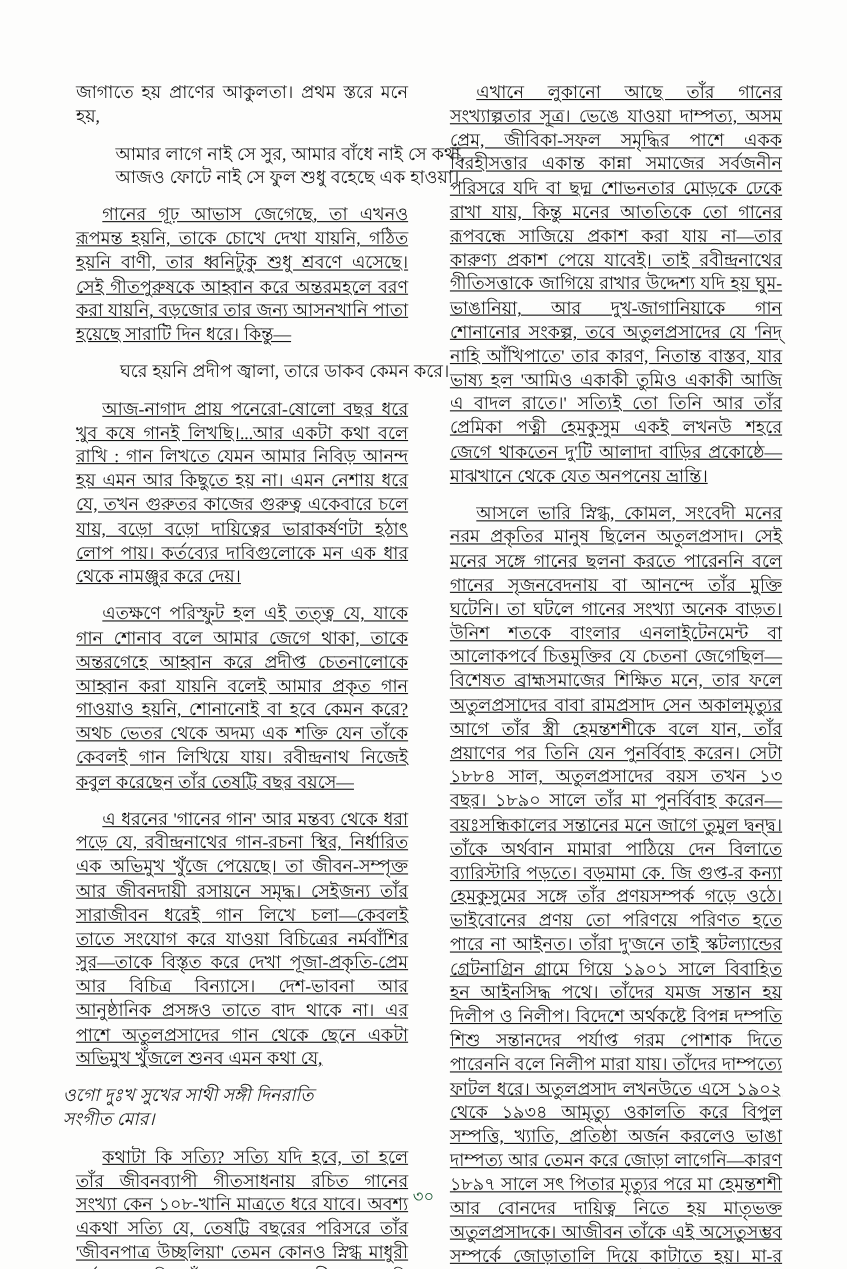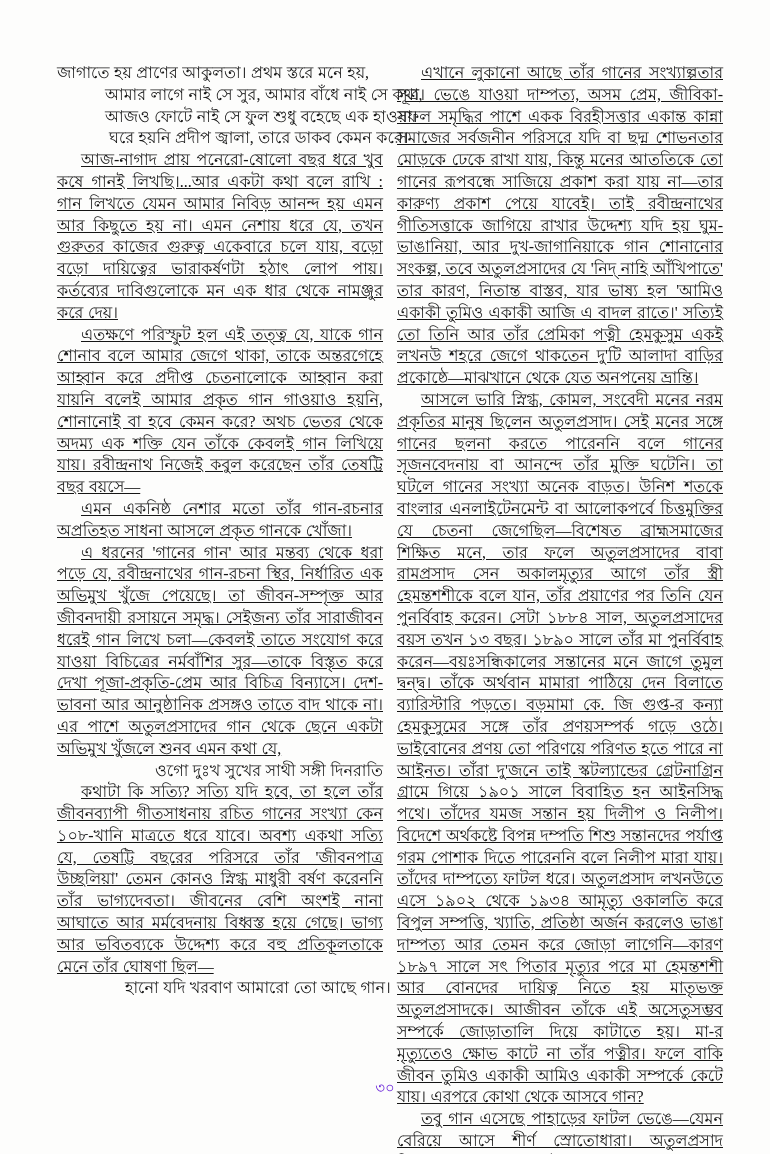--- a/index.html
+++ b/index.html
@@ -29,67 +29,69 @@
   }
   .col {
     width: 326px;
     font-size: 16px;
     line-height: 21.8px;
     text-align: justify;
     letter-spacing: 0;
     word-spacing: 0.5px;
   }
   .para {
-    margin: 0;
+    margin: 12px;
   }
   .para.ind {
     text-indent: 24px;
     text-decoration: underline;
   }
   .verse {
     text-align: left;
     margin: 0;
   }
   .verse.center {
-    text-align: right;
+    text-align: left;
     margin-left: 0 !important;
+    font-style: italic;
   }
   .vline {
     white-space: nowrap;
   }
   .page-number {
     position: absolute;
     top: 1076px;
     left: 0;
     width: 770px;
     text-align: center;
     font-size: 15px;
-    color: #6d28d9;
+    color: #14532d;
   }
 </style>
 </head>
 <body>
 
 <div class="page">
   <div class="columns">
     <div class="col" id="col-left">
         <p class="para">জাগাতে হয় প্রাণের আকুলতা। প্রথম স্তরে মনে হয়,</p>
         <div class="verse" style="margin-left: 48px;">
           <div class="vline">আমার লাগে নাই সে সুর, আমার বাঁধে নাই সে কথা,</div>
           <div class="vline">আজও ফোটে নাই সে ফুল শুধু বহেছে এক হাওয়া।</div>
         </div>
+        <p class="para ind">গানের গূঢ় আভাস জেগেছে, তা এখনও রূপমন্ত হয়নি, তাকে চোখে দেখা যায়নি, গঠিত হয়নি বাণী, তার ধ্বনিটুকু শুধু শ্রবণে এসেছে। সেই গীতপুরুষকে আহ্বান করে অন্তরমহলে বরণ করা যায়নি, বড়জোর তার জন্য আসনখানি পাতা হয়েছে সারাটি দিন ধরে। কিন্তু—</p>
         <div class="verse" style="margin-left: 52px;">
           <div class="vline">ঘরে হয়নি প্রদীপ জ্বালা, তারে ডাকব কেমন করে।</div>
         </div>
         <p class="para ind">আজ-নাগাদ প্রায় পনেরো-ষোলো বছর ধরে খুব কষে গানই লিখছি।...আর একটা কথা বলে রাখি : গান লিখতে যেমন আমার নিবিড় আনন্দ হয় এমন আর কিছুতে হয় না। এমন নেশায় ধরে যে, তখন গুরুতর কাজের গুরুত্ব একেবারে চলে যায়, বড়ো বড়ো দায়িত্বের ভারাকর্ষণটা হঠাৎ লোপ পায়। কর্তব্যের দাবিগুলোকে মন এক ধার থেকে নামঞ্জুর করে দেয়।</p>
         <p class="para ind">এতক্ষণে পরিস্ফুট হল এই তত্ত্ব যে, যাকে গান শোনাব বলে আমার জেগে থাকা, তাকে অন্তরগেহে আহ্বান করে প্রদীপ্ত চেতনালোকে আহ্বান করা যায়নি বলেই আমার প্রকৃত গান গাওয়াও হয়নি, শোনানোই বা হবে কেমন করে? অথচ ভেতর থেকে অদম্য এক শক্তি যেন তাঁকে কেবলই গান লিখিয়ে যায়। রবীন্দ্রনাথ নিজেই কবুল করেছেন তাঁর তেষট্টি বছর বয়সে—</p>
-        <p class="para ind">এমন একনিষ্ঠ নেশার মতো তাঁর গান-রচনার অপ্রতিহত সাধনা আসলে প্রকৃত গানকে খোঁজা।</p>
         <p class="para ind">এ ধরনের 'গানের গান' আর মন্তব্য থেকে ধরা পড়ে যে, রবীন্দ্রনাথের গান-রচনা স্থির, নির্ধারিত এক অভিমুখ খুঁজে পেয়েছে। তা জীবন-সম্পৃক্ত আর জীবনদায়ী রসায়নে সমৃদ্ধ। সেইজন্য তাঁর সারাজীবন ধরেই গান লিখে চলা—কেবলই তাতে সংযোগ করে যাওয়া বিচিত্রের নর্মবাঁশির সুর—তাকে বিস্তৃত করে দেখা পূজা-প্রকৃতি-প্রেম আর বিচিত্র বিন্যাসে। দেশ-ভাবনা আর আনুষ্ঠানিক প্রসঙ্গও তাতে বাদ থাকে না। এর পাশে অতুলপ্রসাদের গান থেকে ছেনে একটা অভিমুখ খুঁজলে শুনব এমন কথা যে,</p>
         <div class="verse center">
           <div class="vline">ওগো দুঃখ সুখের সাথী সঙ্গী দিনরাতি</div>
+          <div class="vline">সংগীত মোর।</div>
         </div>
         <p class="para ind">কথাটা কি সত্যি? সত্যি যদি হবে, তা হলে তাঁর জীবনব্যাপী গীতসাধনায় রচিত গানের সংখ্যা কেন ১০৮-খানি মাত্রতে ধরে যাবে। অবশ্য একথা সত্যি যে, তেষট্টি বছরের পরিসরে তাঁর 'জীবনপাত্র উচ্ছলিয়া' তেমন কোনও স্নিগ্ধ মাধুরী বর্ষণ করেননি তাঁর ভাগ্যদেবতা। জীবনের বেশি অংশই নানা আঘাতে আর মর্মবেদনায় বিধ্বস্ত হয়ে গেছে। ভাগ্য আর ভবিতব্যকে উদ্দেশ্য করে বহু প্রতিকূলতাকে মেনে তাঁর ঘোষণা ছিল—</p>
         <div class="verse" style="margin-left: 68px;">
           <div class="vline">হানো যদি খরবাণ আমারো তো আছে গান।</div>
         </div>
       </div>
     <div class="col" id="col-right">
         <p class="para ind">এখানে লুকানো আছে তাঁর গানের সংখ্যাল্পতার সূত্র। ভেঙে যাওয়া দাম্পত্য, অসম প্রেম, জীবিকা-সফল সমৃদ্ধির পাশে একক বিরহীসত্তার একান্ত কান্না সমাজের সর্বজনীন পরিসরে যদি বা ছদ্ম শোভনতার মোড়কে ঢেকে রাখা যায়, কিন্তু মনের আততিকে তো গানের রূপবন্ধে সাজিয়ে প্রকাশ করা যায় না—তার কারুণ্য প্রকাশ পেয়ে যাবেই। তাই রবীন্দ্রনাথের গীতিসত্তাকে জাগিয়ে রাখার উদ্দেশ্য যদি হয় ঘুম-ভাঙানিয়া, আর দুখ-জাগানিয়াকে গান শোনানোর সংকল্প, তবে অতুলপ্রসাদের যে 'নিদ্ নাহি আঁখিপাতে' তার কারণ, নিতান্ত বাস্তব, যার ভাষ্য হল 'আমিও একাকী তুমিও একাকী আজি এ বাদল রাতে।' সত্যিই তো তিনি আর তাঁর প্রেমিকা পত্নী হেমকুসুম একই লখনউ শহরে জেগে থাকতেন দু'টি আলাদা বাড়ির প্রকোষ্ঠে—মাঝখানে থেকে যেত অনপনেয় ভ্রান্তি।</p>
         <p class="para ind">আসলে ভারি স্নিগ্ধ, কোমল, সংবেদী মনের নরম প্রকৃতির মানুষ ছিলেন অতুলপ্রসাদ। সেই মনের সঙ্গে গানের ছলনা করতে পারেননি বলে গানের সৃজনবেদনায় বা আনন্দে তাঁর মুক্তি ঘটেনি। তা ঘটলে গানের সংখ্যা অনেক বাড়ত। উনিশ শতকে বাংলার এনলাইটেনমেন্ট বা আলোকপর্বে চিত্তমুক্তির যে চেতনা জেগেছিল—বিশেষত ব্রাহ্মসমাজের শিক্ষিত মনে, তার ফলে অতুলপ্রসাদের বাবা রামপ্রসাদ সেন অকালমৃত্যুর আগে তাঁর স্ত্রী হেমন্তশশীকে বলে যান, তাঁর প্রয়াণের পর তিনি যেন পুনর্বিবাহ করেন। সেটা ১৮৮৪ সাল, অতুলপ্রসাদের বয়স তখন ১৩ বছর। ১৮৯০ সালে তাঁর মা পুনর্বিবাহ করেন—বয়ঃসন্ধিকালের সন্তানের মনে জাগে তুমুল দ্বন্দ্ব। তাঁকে অর্থবান মামারা পাঠিয়ে দেন বিলাতে ব্যারিস্টারি পড়তে। বড়মামা কে. জি গুপ্ত-র কন্যা হেমকুসুমের সঙ্গে তাঁর প্রণয়সম্পর্ক গড়ে ওঠে। ভাইবোনের প্রণয় তো পরিণয়ে পরিণত হতে পারে না আইনত। তাঁরা দু'জনে তাই স্কটল্যান্ডের গ্রেটনাগ্রিন গ্রামে গিয়ে ১৯০১ সালে বিবাহিত হন আইনসিদ্ধ পথে। তাঁদের যমজ সন্তান হয় দিলীপ ও নিলীপ। বিদেশে অর্থকষ্টে বিপন্ন দম্পতি শিশু সন্তানদের পর্যাপ্ত গরম পোশাক দিতে পারেননি বলে নিলীপ মারা যায়। তাঁদের দাম্পত্যে ফাটল ধরে। অতুলপ্রসাদ লখনউতে এসে ১৯০২ থেকে ১৯৩৪ আমৃত্যু ওকালতি করে বিপুল সম্পত্তি, খ্যাতি, প্রতিষ্ঠা অর্জন করলেও ভাঙা দাম্পত্য আর তেমন করে জোড়া লাগেনি—কারণ ১৮৯৭ সালে সৎ পিতার মৃত্যুর পরে মা হেমন্তশশী আর বোনদের দায়িত্ব নিতে হয় মাতৃভক্ত অতুলপ্রসাদকে। আজীবন তাঁকে এই অসেতুসম্ভব সম্পর্কে জোড়াতালি দিয়ে কাটাতে হয়। মা-র মৃত্যুতেও ক্ষোভ কাটে না তাঁর পত্নীর। ফলে বাকি জীবন তুমিও একাকী আমিও একাকী সম্পর্কে কেটে যায়। এরপরে কোথা থেকে আসবে গান?</p>
         <p class="para ind">তবু গান এসেছে পাহাড়ের ফাটল ভেঙে—যেমন বেরিয়ে আসে শীর্ণ স্রোতোধারা। অতুলপ্রসাদ নিজেকে সান্ত্বনা দেন এই বলে যে,</p>

